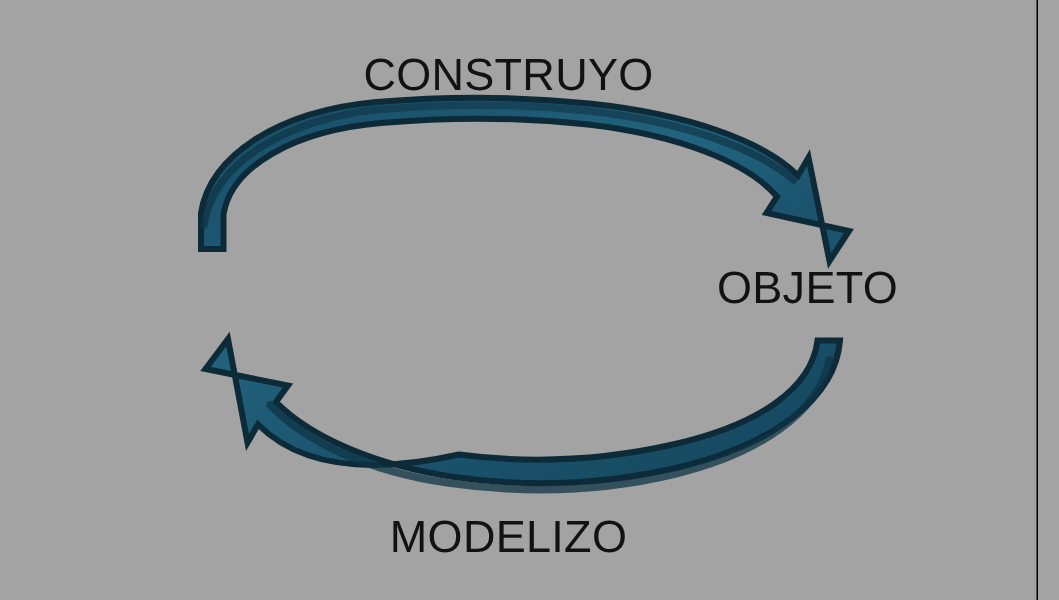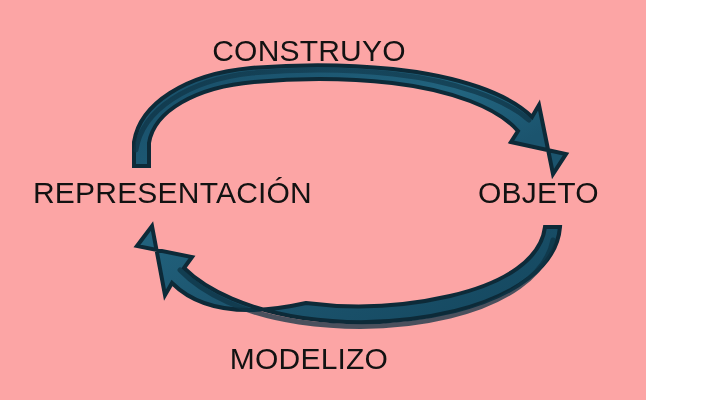--- a/index.html
+++ b/index.html
@@ -2,26 +2,25 @@
 <html><head>
 <meta charset="utf-8">
 <style>
   html, body {
     margin: 0;
     padding: 0;
     background: #ffffff;
   }
   #slide {
     position: relative;
-    width: 618px;
+    width: 706px;
     height: 400px;
-    background: #fca5a5;
+    background: #a3a3a3;
     overflow: hidden;
     font-family: "Liberation Sans", sans-serif;
-    padding-left: 28px;
   }
   
   #right-rule {
     position: absolute;
     top: 0;
     left: 691px;
     width: 1px;
     height: 400px;
     background: #000000;
   }
@@ -131,19 +130,18 @@
            C 546 276 504 303 450 316
            C 400 328 348 329 299 322
            C 244 314 203 294 180 270" fill="none" stroke="#0F3446" stroke-width="5" stroke-linecap="round" opacity="0.75"></path>
     </g>
   </svg>
 
   <div id="right-rule"></div>
 
   <div class="node-label" id="label-construyo">CONSTRUYO</div>
 
-  <div class="node-label" id="label-representacion">REPRESENTACIÓN</div>
 
   <div class="node-label" id="label-objeto">OBJETO</div>
 
   <div class="node-label" id="label-modelizo">MODELIZO</div>
 
 </div>
 
 </body></html>

